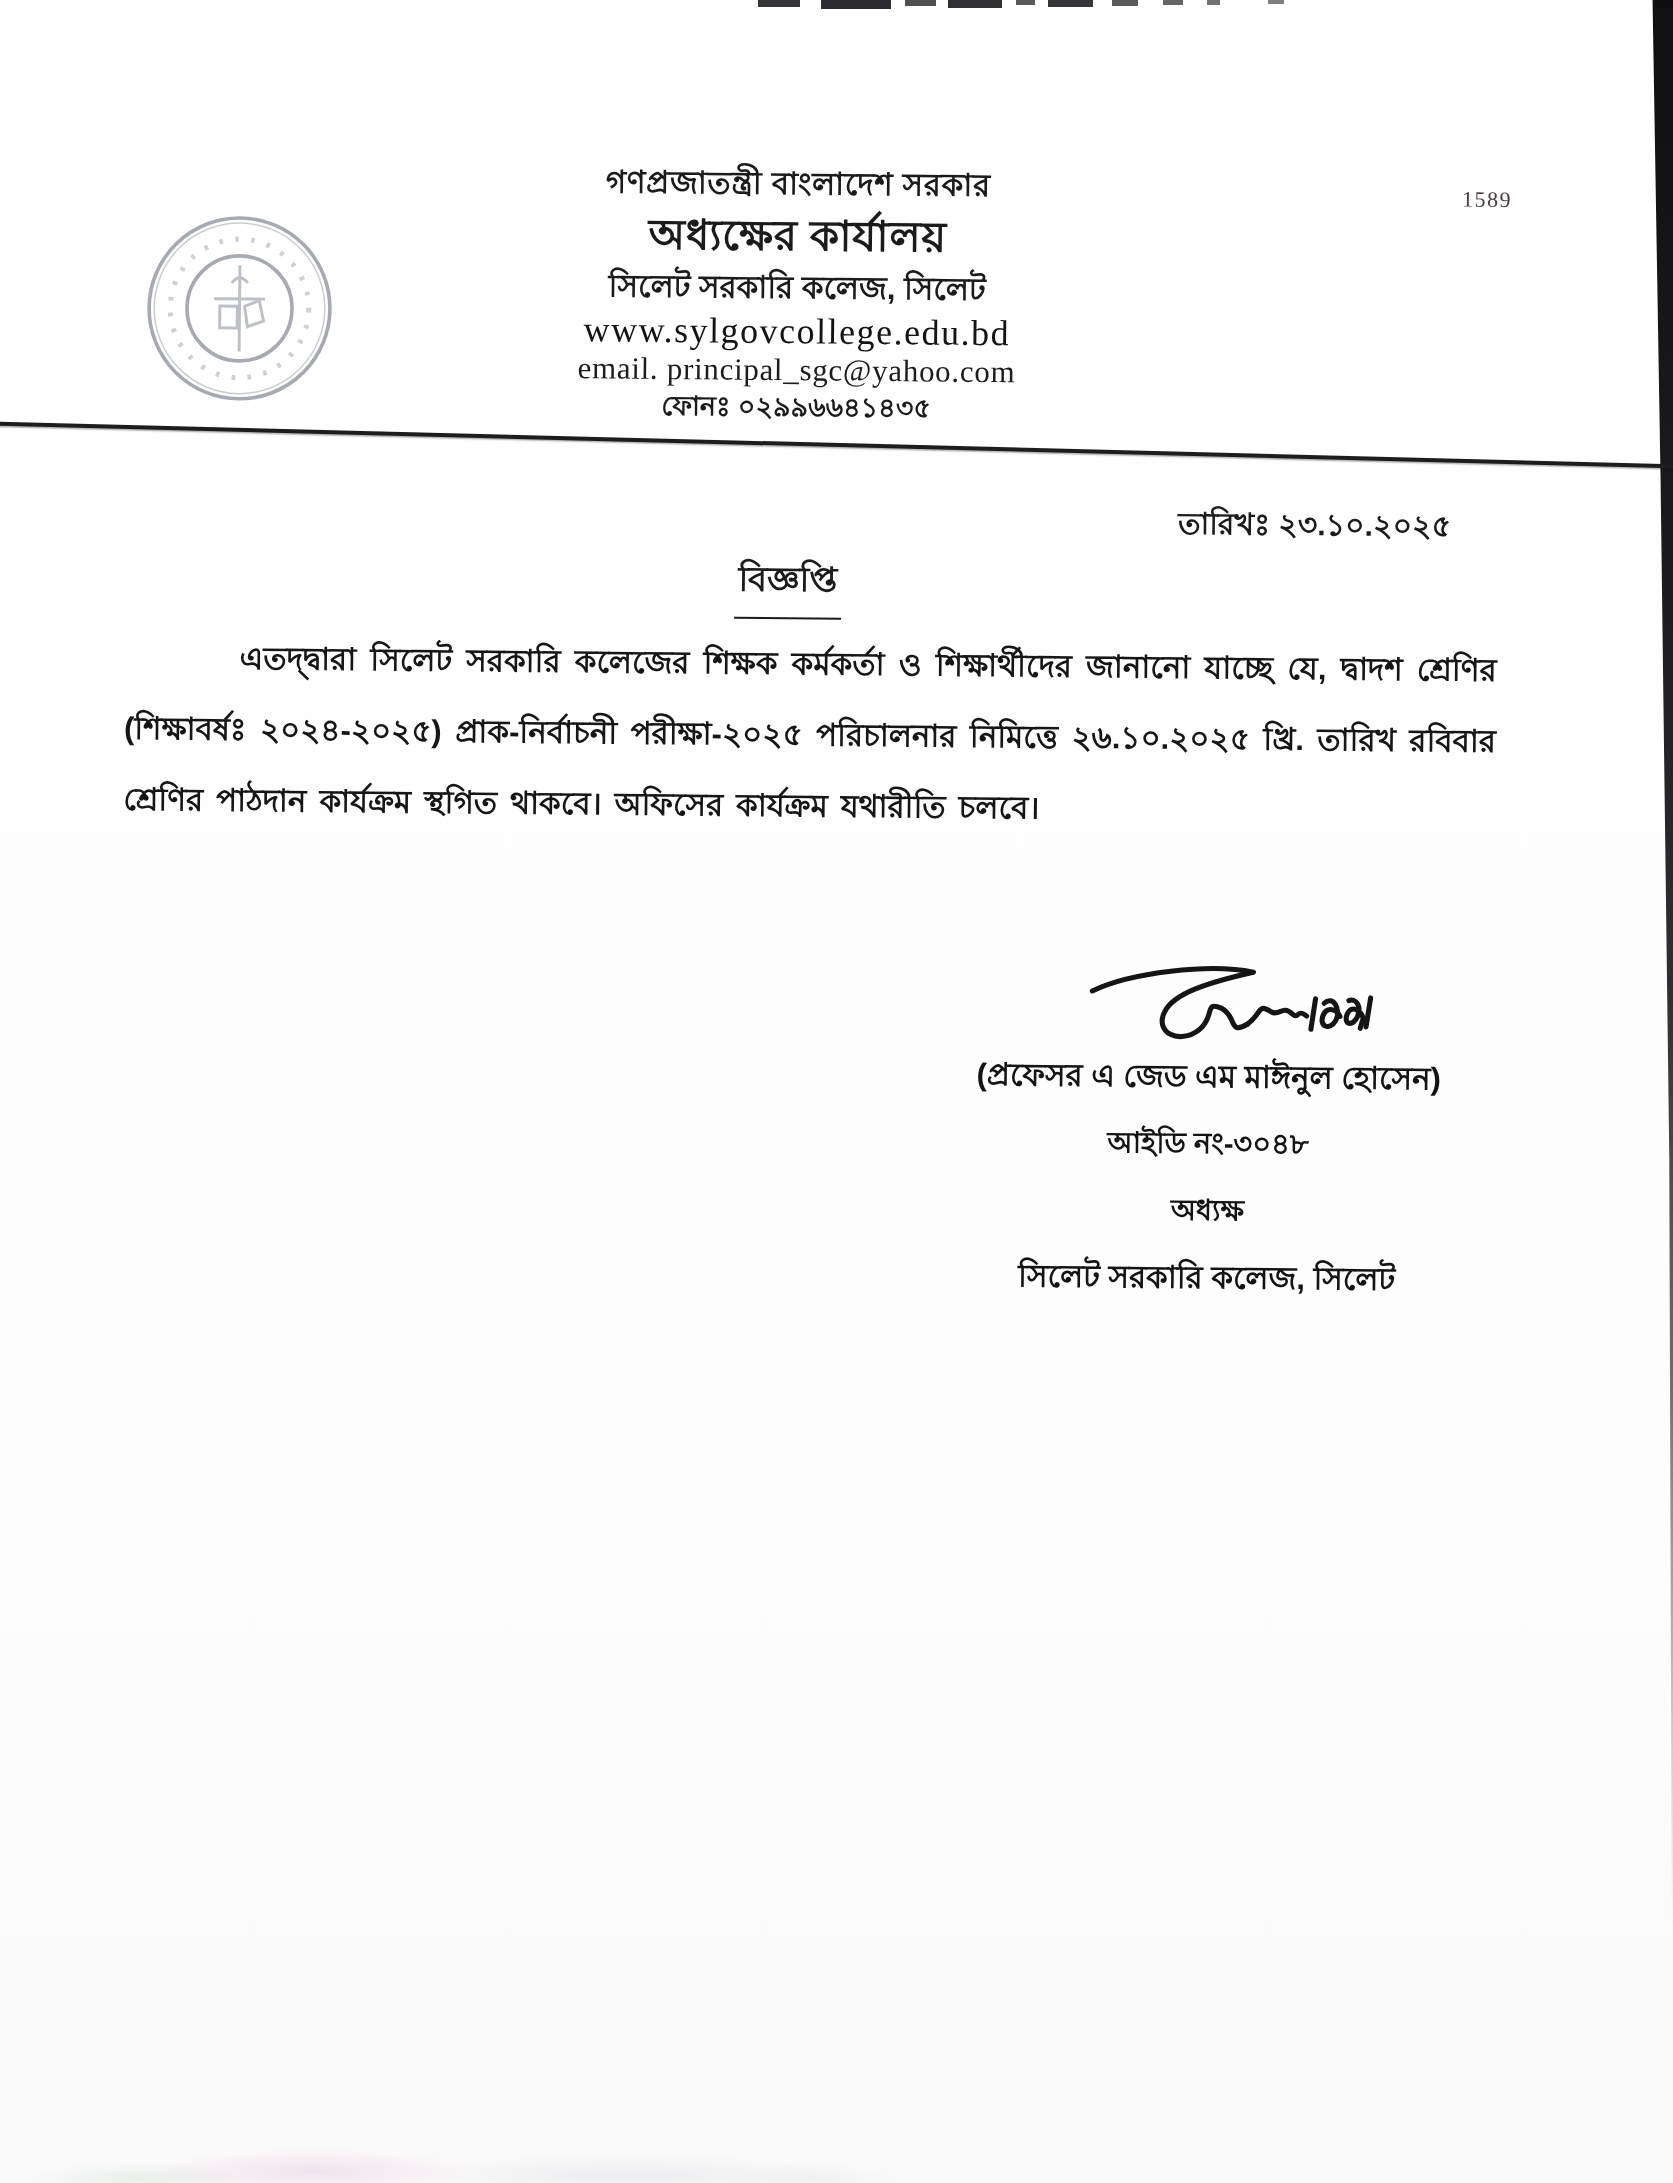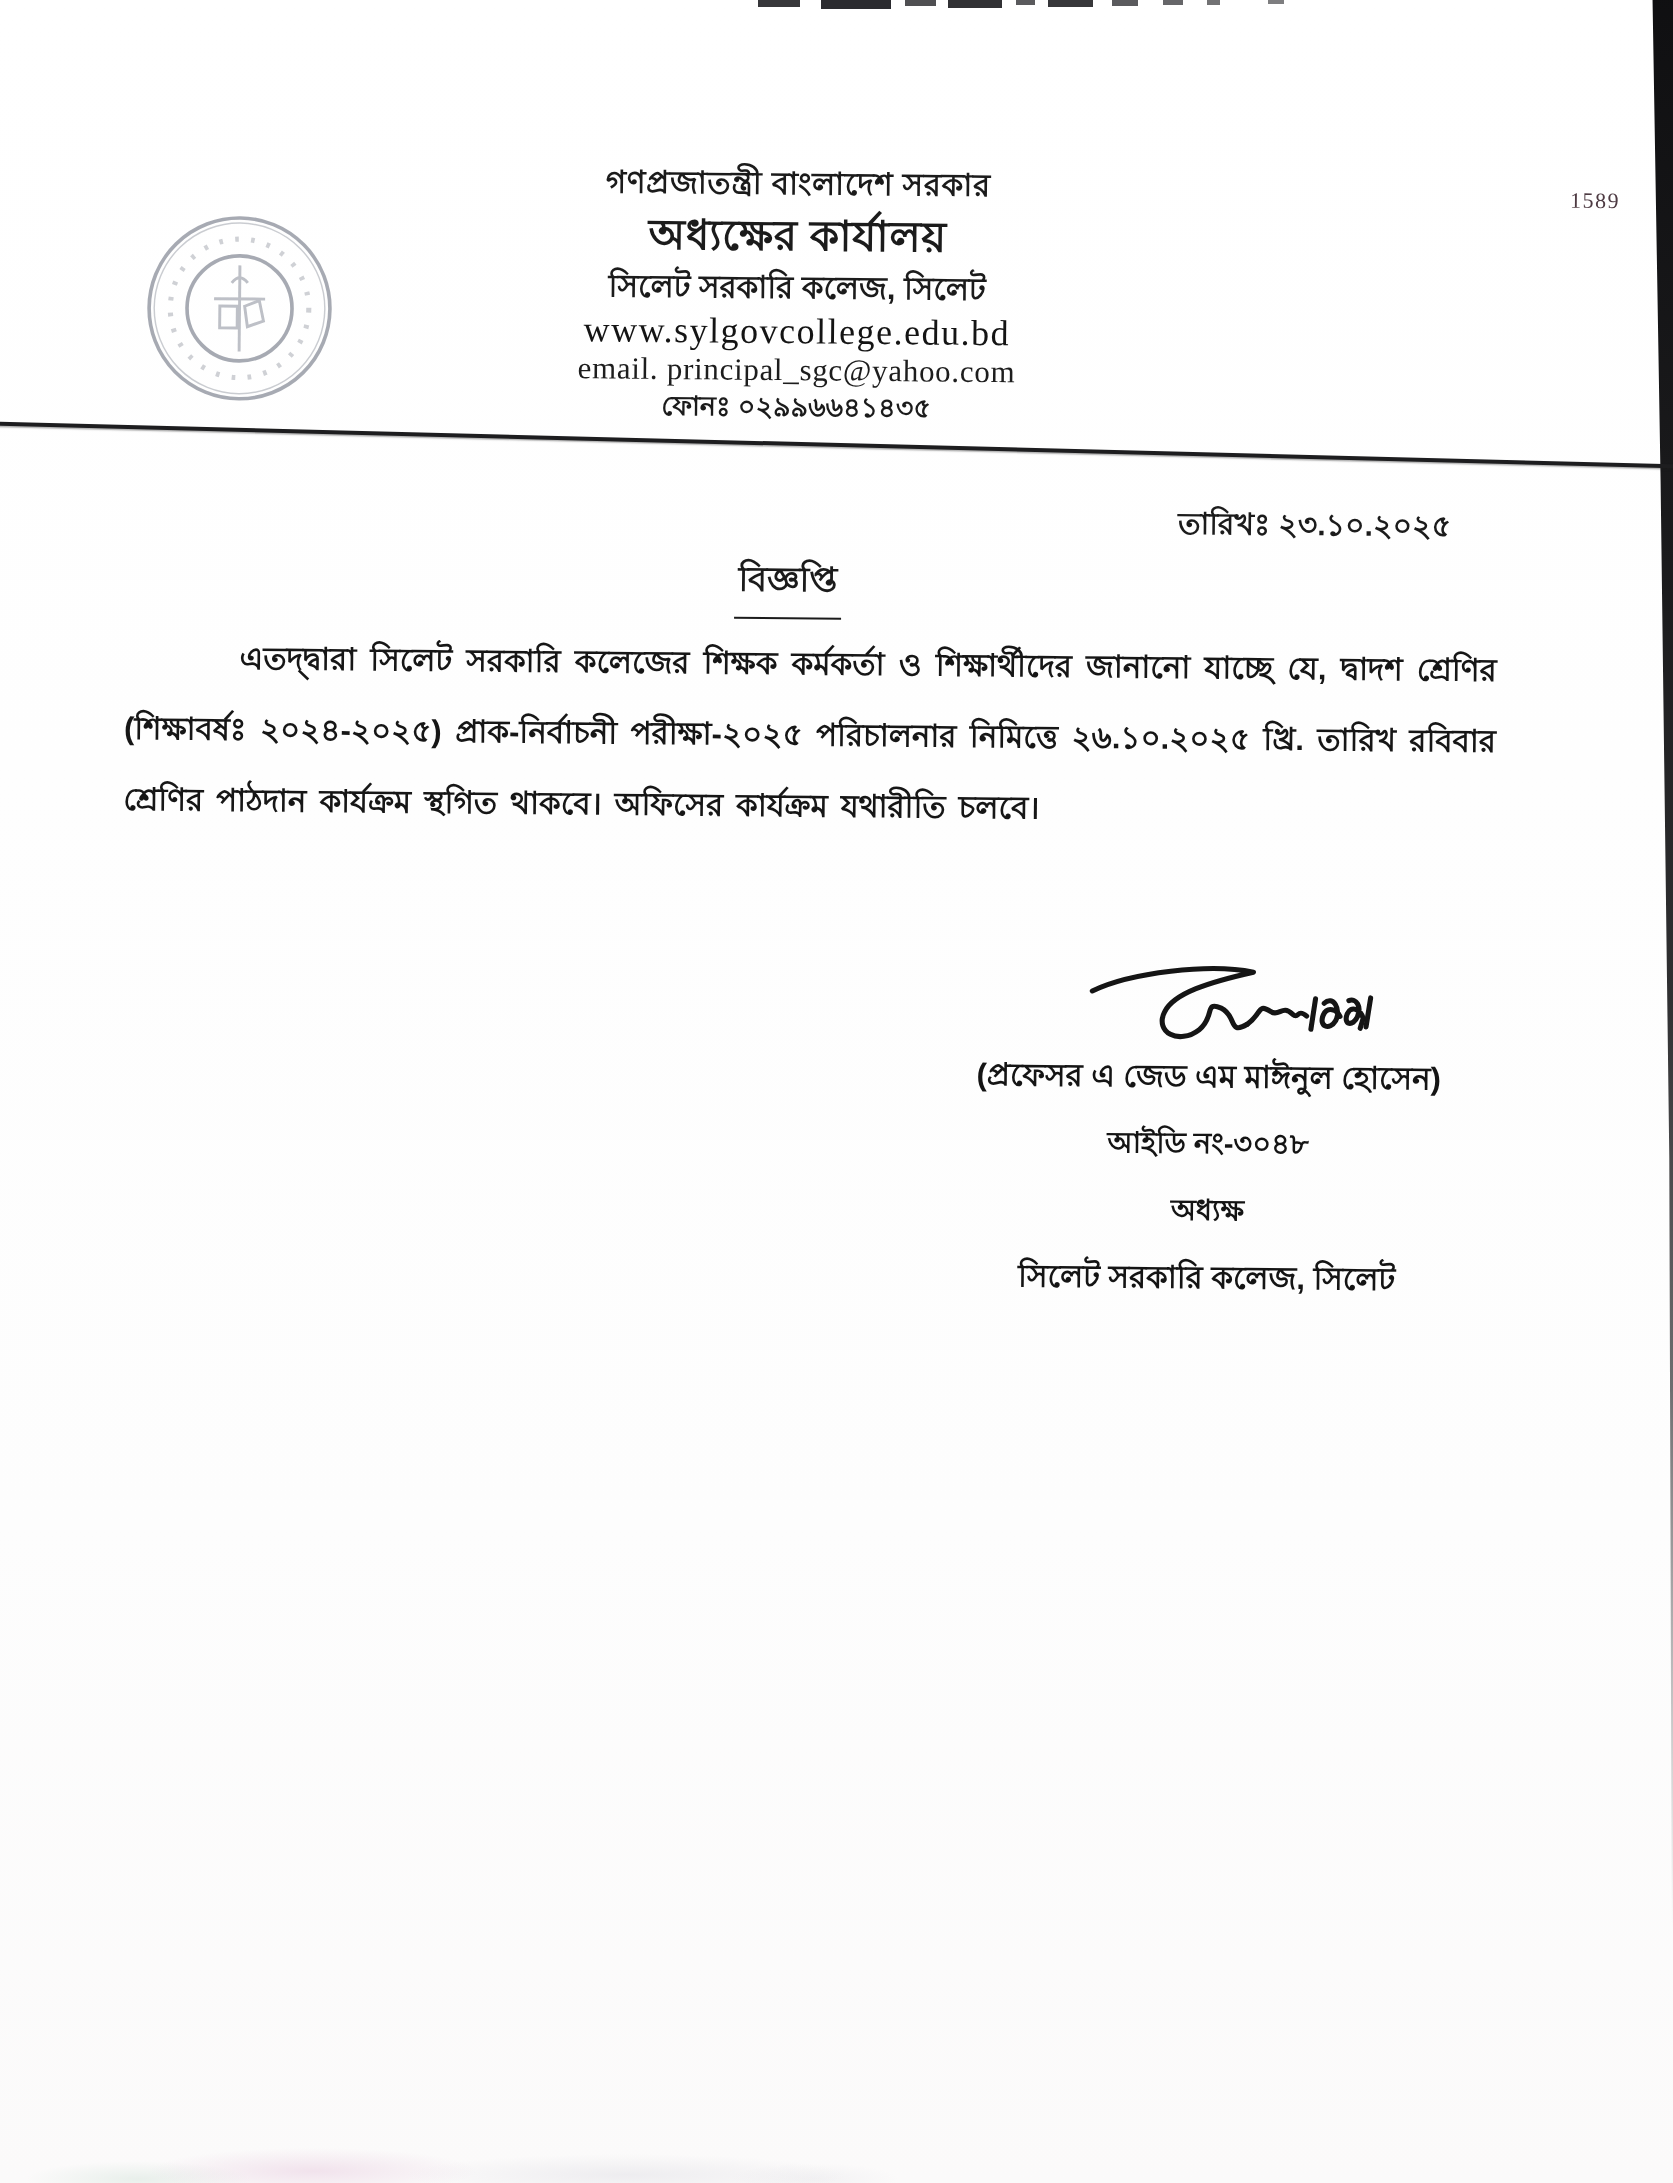--- a/index.html
+++ b/index.html
@@ -47,21 +47,21 @@
   .bottom-noise{
     position:absolute;bottom:0;left:0;width:1019px;height:80px;
     background:
       radial-gradient(ellipse 233px 33px at 313px 85%, rgba(215,165,200,0.28), transparent 70%),
       radial-gradient(ellipse 160px 25.5px at 138px 95%, rgba(165,200,180,0.22), transparent 70%),
       radial-gradient(ellipse 306px 29px at 626px 90%, rgba(175,175,190,0.18), transparent 72%),
       radial-gradient(ellipse 116px 22px at 815px 95%, rgba(190,190,200,0.14), transparent 72%);
   }
   
   .ref-number{
-    position:absolute;left:1572px;top:179px;
+    position:absolute;left:1464px;top:179px;
     font-family:"Liberation Serif",serif;
     font-size:22px;color:#4d3a42;letter-spacing:1.5px;text-align:center;
   }
   .seal{position:absolute;left:147px;top:217px;width:191px;height:191px;opacity:.85;}
   .header-block{
     position:absolute;left:458px;top:166px;width:684px;
     text-align:center;line-height:1.12;
   }
   .hdr-govt{font-size:31px;font-weight:700;letter-spacing:0.7px;}
   .hdr-office{font-size:42px;font-weight:700;margin-top:10.2px;letter-spacing:0.7px;}

